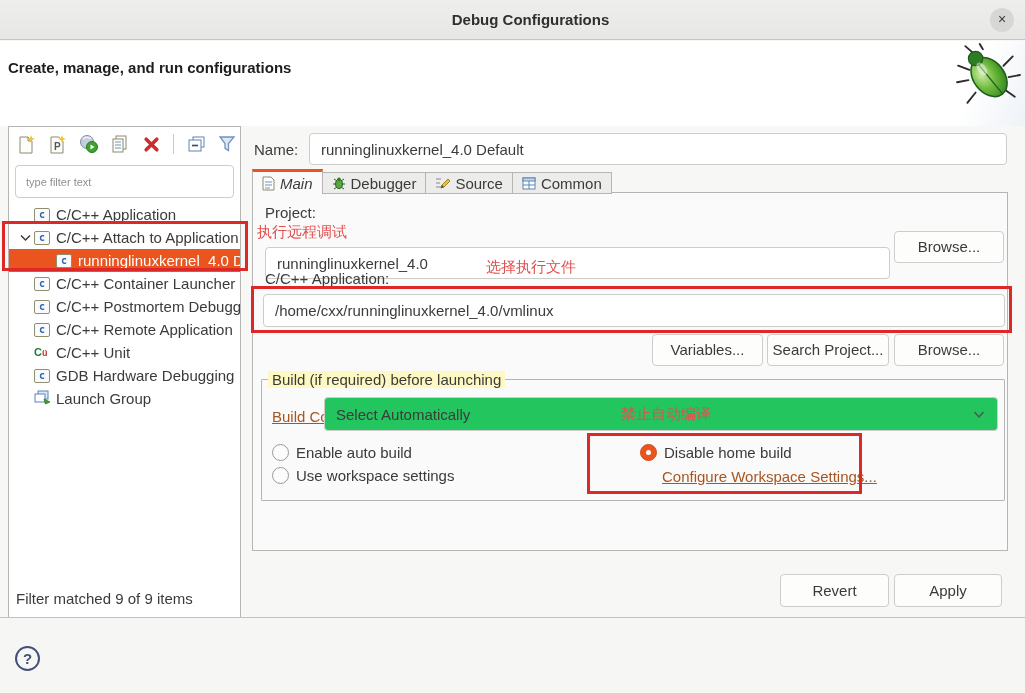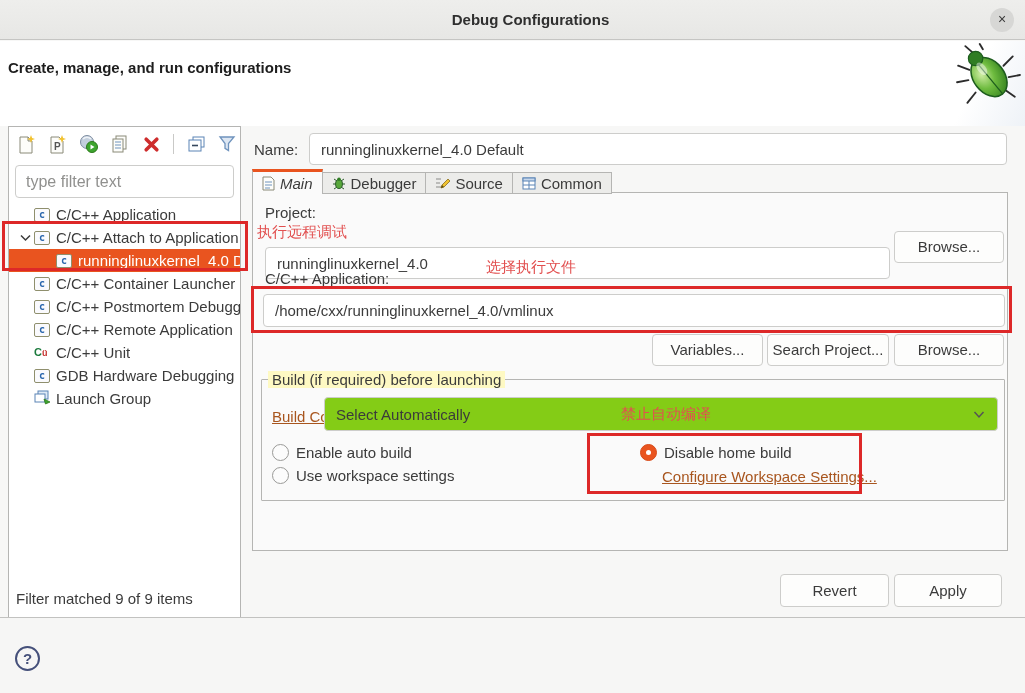--- a/index.html
+++ b/index.html
@@ -23,21 +23,21 @@
     background:linear-gradient(115deg, #ffffff 55%, #eef2f7 100%); }
   #headerbar .subtitle { position:absolute; left:8px; top:18px; font-weight:bold; color:#1d1d1d; }
   #bug-art { position:absolute; right:4px; top:2px; }
   
   #left-panel { position:absolute; left:8px; top:126px; width:233px; height:492px;
     background:#ffffff; border:1px solid #b5b5b3; overflow:hidden; }
   #lp-toolbar { position:absolute; left:6px; top:5px; display:flex; align-items:center; gap:7px; }
   .tbtn { width:24px; height:24px; display:flex; align-items:center; justify-content:center; cursor:pointer; }
   .tsep { width:1px; height:20px; background:#c9c9c7; margin:0 3px; }
   #filter-input { position:absolute; left:6px; top:38px; width:219px; height:33px;
-    border:1px solid #cdcdcb; border-radius:4px; padding:0 10px; font-size:16px;
+    border:1px solid #cdcdcb; border-radius:4px; padding:0 10px; font-size:11px;
     font-family:inherit; color:#3b3b3b; background:#fff; outline:none; }
   #filter-input::placeholder { color:#90908e; }
   #tree { position:absolute; left:0; top:76px; width:231px; }
   .crow { display:flex; align-items:center; height:23px; white-space:nowrap; cursor:pointer; }
   .crow .lbl { overflow:hidden; }
   .crow.sel { background:#e9541f; }
   .crow.sel .lbl { color:#ffffff; }
   .twisty { width:14px; height:14px; margin-left:5px; flex:0 0 auto; display:flex; align-items:center; }
   .ind1 { padding-left:25px; }
   .ind1e { padding-left:6px; }
@@ -74,21 +74,21 @@
   #app-input { left:10px; top:101px; width:742px; height:33px; }
   #variables-btn { left:399px; top:141px; width:111px; height:32px; line-height:30px; }
   #searchproj-btn { left:514px; top:141px; width:122px; height:32px; line-height:30px; }
   #browse2 { left:641px; top:141px; width:110px; height:32px; line-height:30px; }
   #build-group { position:absolute; left:8px; top:186px; width:744px; height:122px;
     border:1px solid #b5b5b3; border-radius:1px; }
   #build-legend { position:absolute; left:6px; top:-9px; background:#fef9c3; padding:0 4px; }
   .olink { color:#a8551e; text-decoration:underline; cursor:pointer; }
   #buildcfg-link { position:absolute; left:10px; top:28px; }
   #buildcfg-combo { position:absolute; left:62px; top:17px; width:674px; height:34px;
-    border:1px solid #cdcdcb; border-radius:4px; background:#84cc16; display:flex; align-items:center;
+    border:1px solid #cdcdcb; border-radius:4px; background:#22c55e; display:flex; align-items:center;
     padding:0 11px; cursor:pointer; }
   #buildcfg-combo svg { position:absolute; right:12px; top:12px; }
   .radio { position:absolute; width:17px; height:17px; border-radius:50%;
     border:1px solid #9a9a98; background:#fcfcfc; cursor:pointer; }
   .radio.on { background:#e9541f; border-color:#d84a18; }
   .radio.on::after { content:""; position:absolute; left:5px; top:5px; width:5px; height:5px;
     border-radius:50%; background:#fff; }
   .rlabel { position:absolute; cursor:default; }
   #revert-btn { left:780px; top:574px; width:109px; height:33px; line-height:31px; }
   #apply-btn { left:894px; top:574px; width:108px; height:33px; line-height:31px; }

